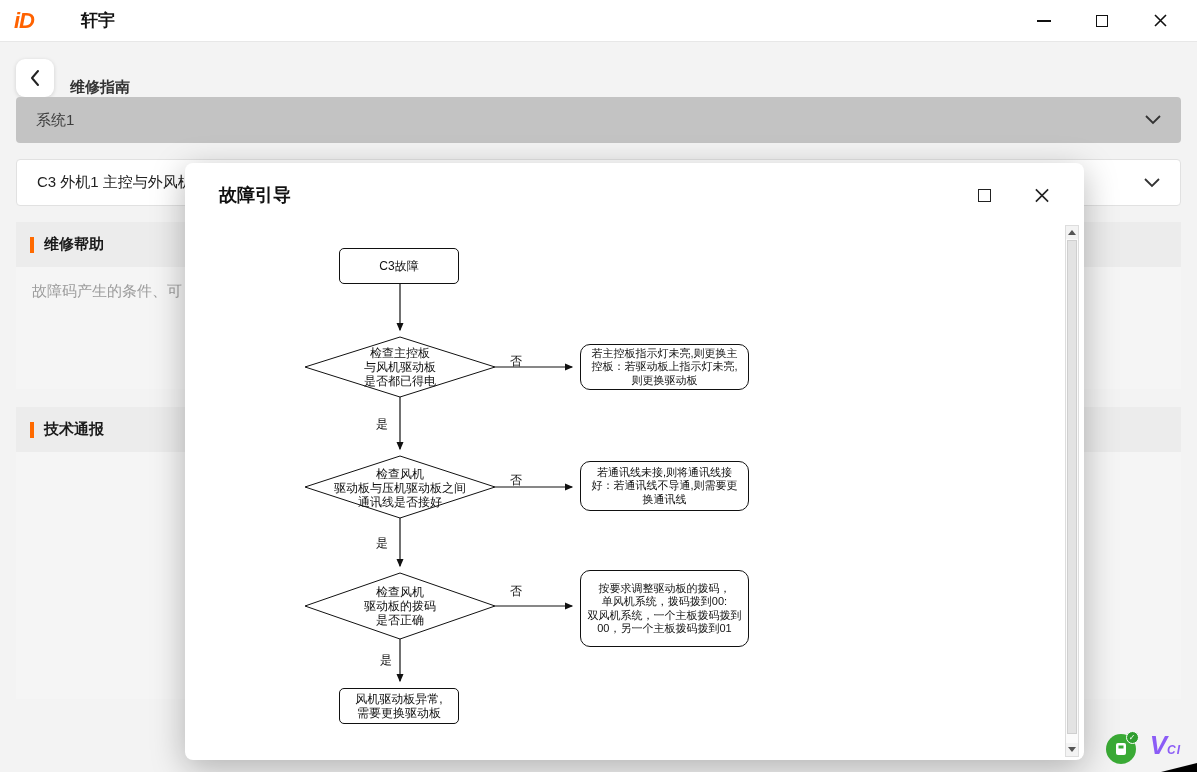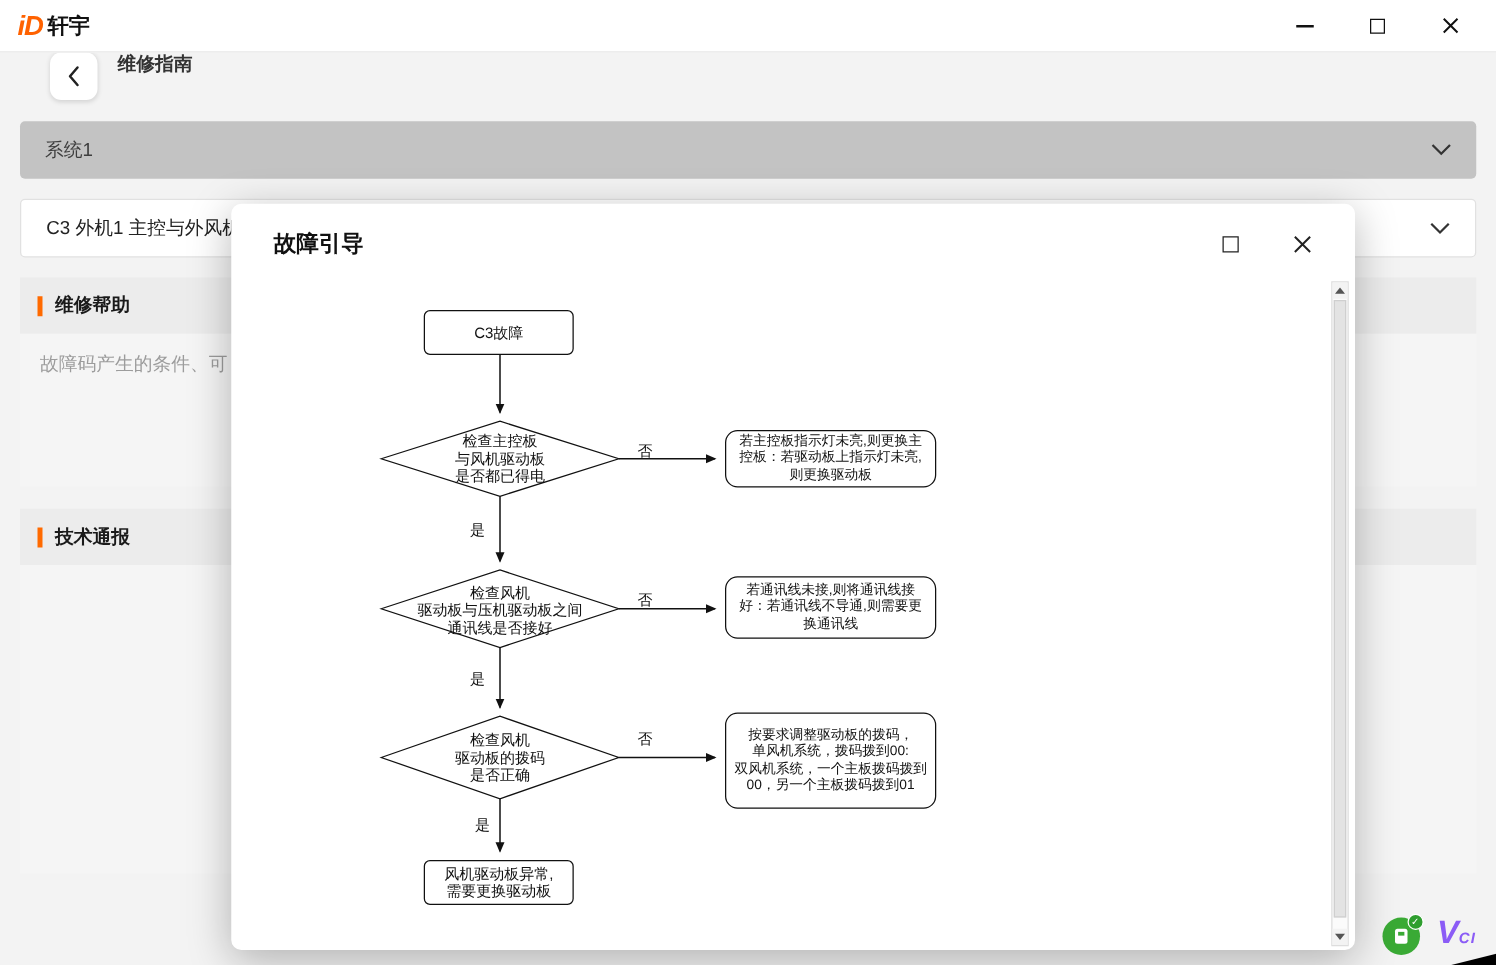--- a/index.html
+++ b/index.html
@@ -3,28 +3,28 @@
 <meta charset="utf-8">
 <style>
   * { margin:0; padding:0; box-sizing:border-box; }
   html,body { width:1197px; height:772px; }
   body { font-family:"Liberation Sans","DejaVu Sans",sans-serif; background:#f3f3f3; overflow:hidden; color:#222; }
   .app { position:relative; width:1197px; height:772px; }
 
   
   .titlebar { position:absolute; top:0; left:0; right:0; height:42px; background:#fff; border-bottom:1px solid #e7e7e7; display:flex; align-items:center; padding:0 29px 0 14px; z-index:5; }
   .logo { color:#ff6200; font-weight:800; font-style:italic; font-size:22px; letter-spacing:-1px; margin-right:4px; line-height:1; }
-  .app-title { font-size:17px; font-weight:700; color:#111; }
+  .app-title { font-size:17px; font-weight:700; color:#111;margin-left:43px; }
   .win-controls { margin-left:auto; display:flex; align-items:center; gap:42px; }
   .win-btn { width:16px; height:16px; background:none; border:none; display:flex; align-items:center; justify-content:center; cursor:pointer; padding:0; }
   .min-glyph { width:14px; height:2px; background:#111; }
   .max-glyph { width:12px; height:12px; border:1.6px solid #111; }
 
   
-  .subheader { position:absolute; top:42px; left:0; right:0; height:55px; display:flex; align-items:flex-start; padding:0 16px;margin-left:24px; }
+  .subheader { position:absolute; top:42px; left:0; right:0; height:55px; display:flex; align-items:flex-end; padding:0 16px; }
   .back-btn { width:38px; height:38px; border:none; border-radius:9px; background:#fff; box-shadow:0 1px 4px rgba(0,0,0,.14); display:flex; align-items:center; justify-content:center; cursor:pointer; }
   .breadcrumb { margin-left:16px; font-size:15px; font-weight:700; color:#333; }
 
   
   .content { position:absolute; top:97px; left:16px; right:16px; }
   .accordion { height:46px; background:#c3c3c3; border-radius:4px; display:flex; align-items:center; justify-content:space-between; padding:0 20px; font-size:15px; color:#3e3e3e; cursor:pointer; }
   .select-row { margin-top:16px; height:47px; background:#fff; border:1px solid #e1e1e1; border-radius:4px; display:flex; align-items:center; justify-content:space-between; padding:0 20px; font-size:15px; color:#222; cursor:pointer; white-space:nowrap; overflow:hidden; }
   .panel { margin-top:16px; }
   .panel.second { margin-top:18px; }
   .panel-header { height:45px; background:#ececec; display:flex; align-items:center; padding:0 14px; font-size:15px; font-weight:700; color:#1a1a1a; }

